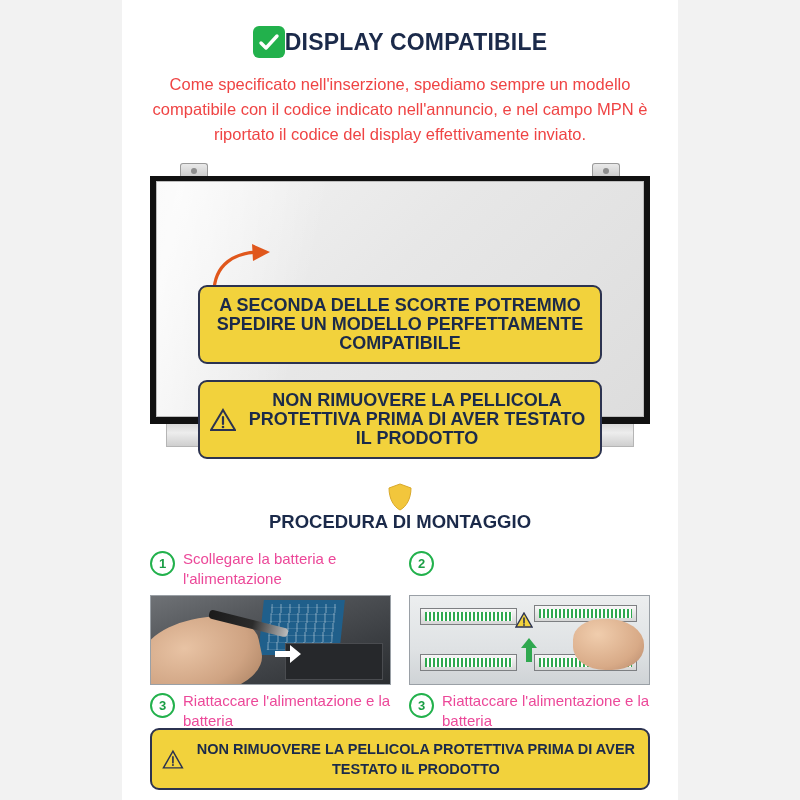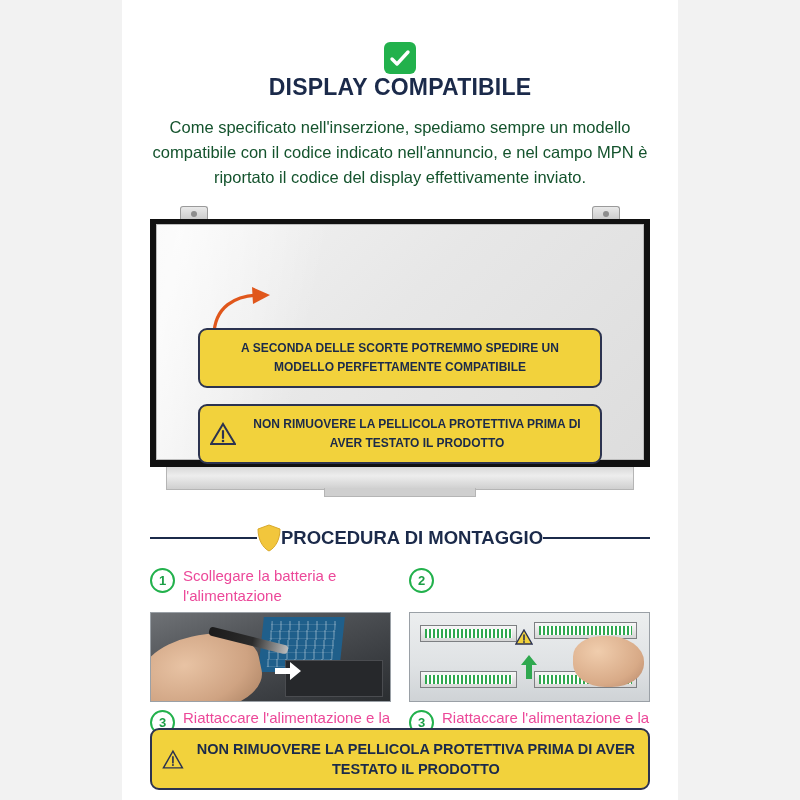--- a/index.html
+++ b/index.html
@@ -33,22 +33,21 @@
     width: 100%;
     height: 100%;
   }
 
   
   .header {
     display: flex;
     align-items: center;
     justify-content: center;
     gap: 0;
-    padding-top: 42px;
-    flex-direction: column;
+    padding-top: 26px;
   }
   .check-box {
     width: 32px;
     height: 32px;
     border-radius: 6px;
     background: #22b14c;
     display: flex;
     align-items: center;
     justify-content: center;
     flex: none;
@@ -58,21 +57,21 @@
     font-size: 23px;
     font-weight: bold;
     color: #1b2a4a;
     letter-spacing: 0.2px;
   }
   .intro {
     margin: 14px 26px 0 26px;
     text-align: center;
     font-size: 16.5px;
     line-height: 25px;
-    color: #14532d;
+    color: #ef4444;
   }
 
   
   .display-wrap {
     position: relative;
     margin: 16px 28px 0 28px;
     height: 300px;
   }
   
   .clip {
@@ -166,40 +165,41 @@
     right: 48px;
     top: 122px;
   }
   .yellow-box {
     background: #f2d23c;
     border: 2px solid #2c3350;
     border-radius: 9px;
     text-align: center;
     color: #1b2a4a;
     font-weight: bold;
-    font-size: 12px;
+    font-size: 18px;
     line-height: 19px;
     padding: 9px 10px;
     box-sizing: border-box;
   }
   .yellow-box.second {
     margin-top: 16px;
     display: flex;
     align-items: center;
     justify-content: center;
     gap: 8px;
     text-align: center;
   }
   .warn-tri { flex: none; }
 
   
   .section-head {
     display: flex;
     align-items: center;
     margin: 18px 28px 0 28px;
+    flex-direction: column;
   }
   .rule {
     flex: 1 1 auto;
     height: 2px;
     background: #1b2a4a;
   }
   .shield {
     flex: none;
     width: 24px;
     height: 28px;

